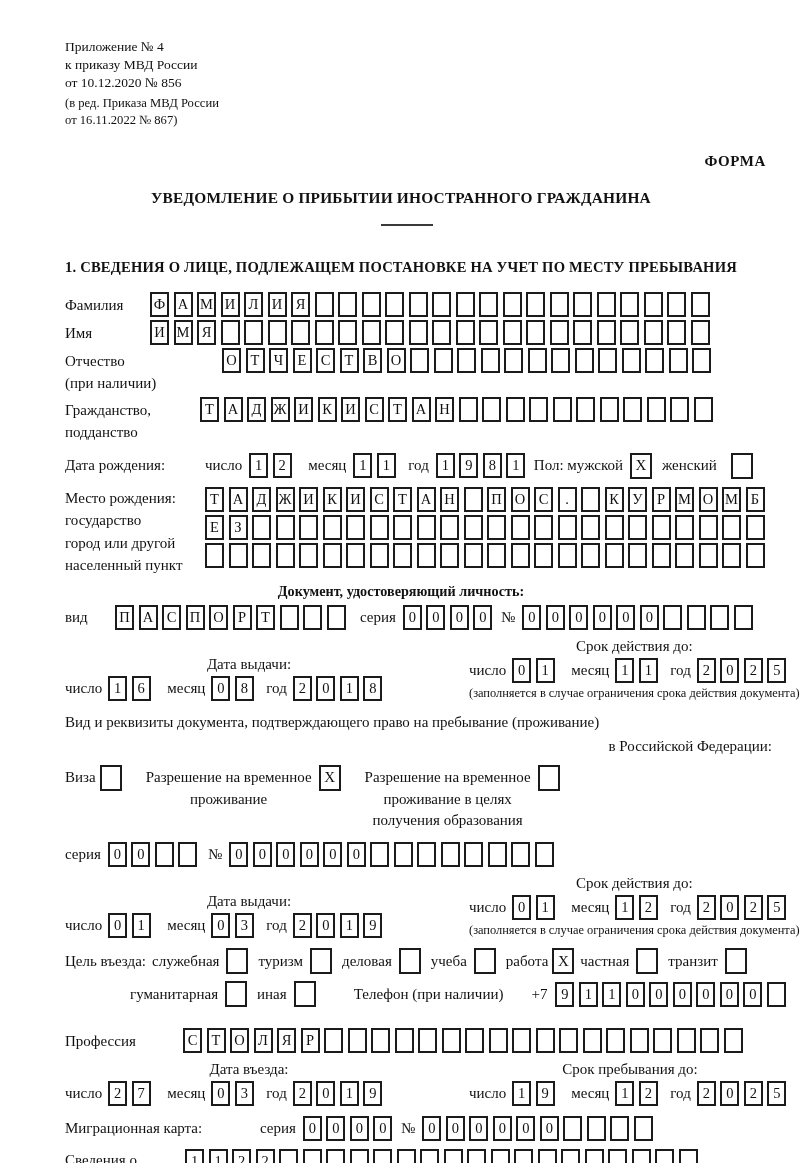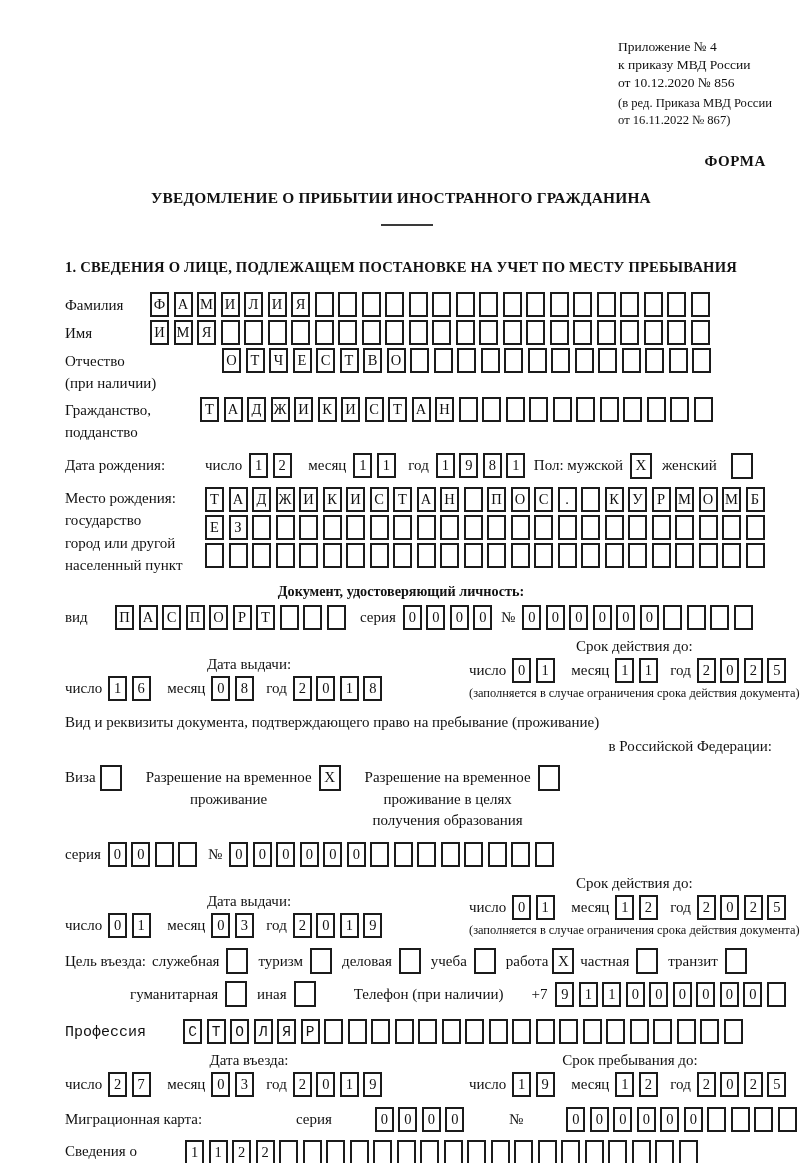--- a/index.html
+++ b/index.html
@@ -5,21 +5,21 @@
   * { margin:0; padding:0; box-sizing:border-box; }
   html,body { background:#fff; }
   body {
     width:800px; min-height:1163px;
     font-family:"Liberation Serif","DejaVu Serif",serif;
     color:#111; font-size:15px;
   }
   .page { width:800px; min-height:1163px; padding:38px 28px 20px 65px; }
 
   
-  .appendix { margin-left:553px; font-size:13.5px; line-height:1.32; }
+  .appendix { font-size:13.5px; line-height:1.32; }
   .appendix .small { font-size:12.6px; margin-top:4px; line-height:1.32; }
   .forma { text-align:right; padding-right:6px; font-weight:bold; font-size:15px; letter-spacing:.6px; margin-top:24px; }
 
   .title { text-align:center; font-weight:bold; font-size:15.4px; line-height:1.5; margin:16px 0 0 -35px; letter-spacing:.2px; }
   .blank-line { display:inline-block; width:52px; height:13px; border-bottom:2.5px solid #3a3a3a; margin-left:12px; }
   .section-heading { font-weight:bold; font-size:14.6px; margin-top:27px; letter-spacing:.2px; }
 
   
   .frow { display:flex; align-items:flex-start; margin-top:3px;gap:20px; }
   .flabel { flex:none; line-height:1.45; padding-top:3px; }
@@ -549,21 +549,21 @@
         <span class="cell">0</span>
         <span class="cell">0</span>
         <span class="cell">0</span>
         <span class="cell">0</span>
         <span class="cell">0</span>
         <span class="cell">0</span>
         <span class="cell"></span>
       </span>
   </div>
 
-  <div class="frow" style="margin-top:12px;font-family:Liberation Mono, monospace;">
+  <div class="frow" style="margin-top:21px;">
     <div class="flabel lw65" style="width:98px;">Профессия</div>
     <div class="cells">
         <span class="cell">С</span>
         <span class="cell">Т</span>
         <span class="cell">О</span>
         <span class="cell">Л</span>
         <span class="cell">Я</span>
         <span class="cell">Р</span>
         <span class="cell"></span>
         <span class="cell"></span>
@@ -626,21 +626,21 @@
         <span class="cells">
             <span class="cell">2</span>
             <span class="cell">0</span>
             <span class="cell">2</span>
             <span class="cell">5</span>
           </span>
       </div>
     </div>
   </div>
 
-  <div class="inline" style="margin-top:10px;gap:36px;">
+  <div class="inline" style="margin-top:10px;">
     <span class="ilabel" style="width:188px;">Миграционная карта:</span>
     <span class="ilabel">серия</span>
     <span class="cells">
         <span class="cell">0</span>
         <span class="cell">0</span>
         <span class="cell">0</span>
         <span class="cell">0</span>
       </span>
     <span class="ilabel" style="margin-left:4px;">№</span>
     <span class="cells">

